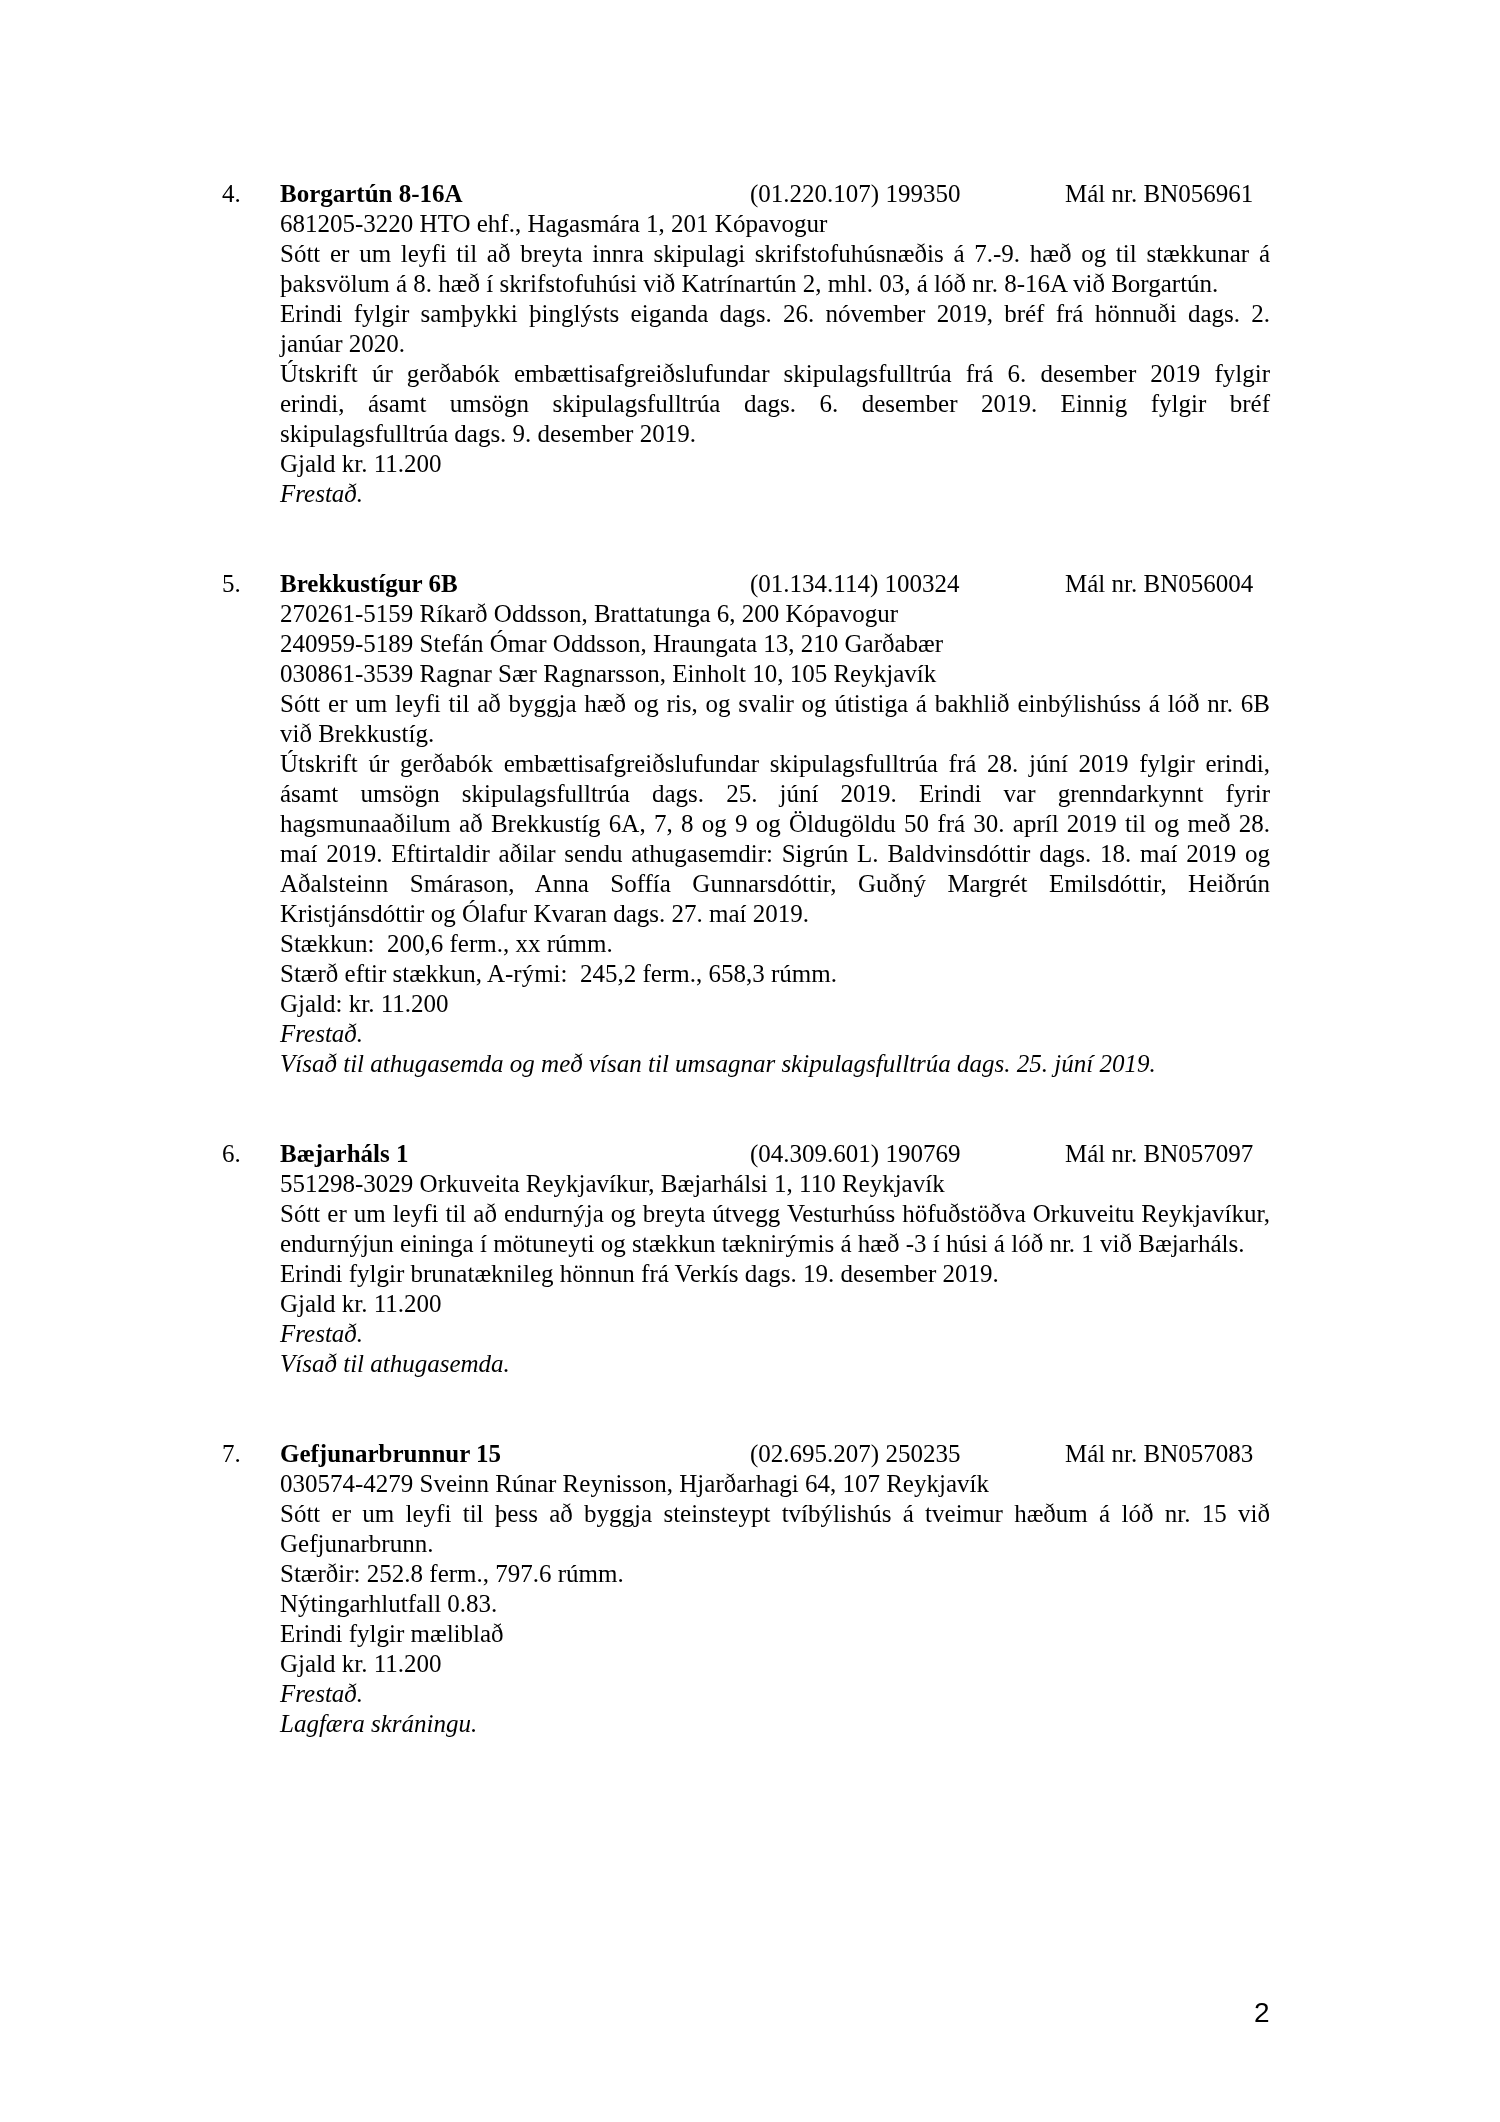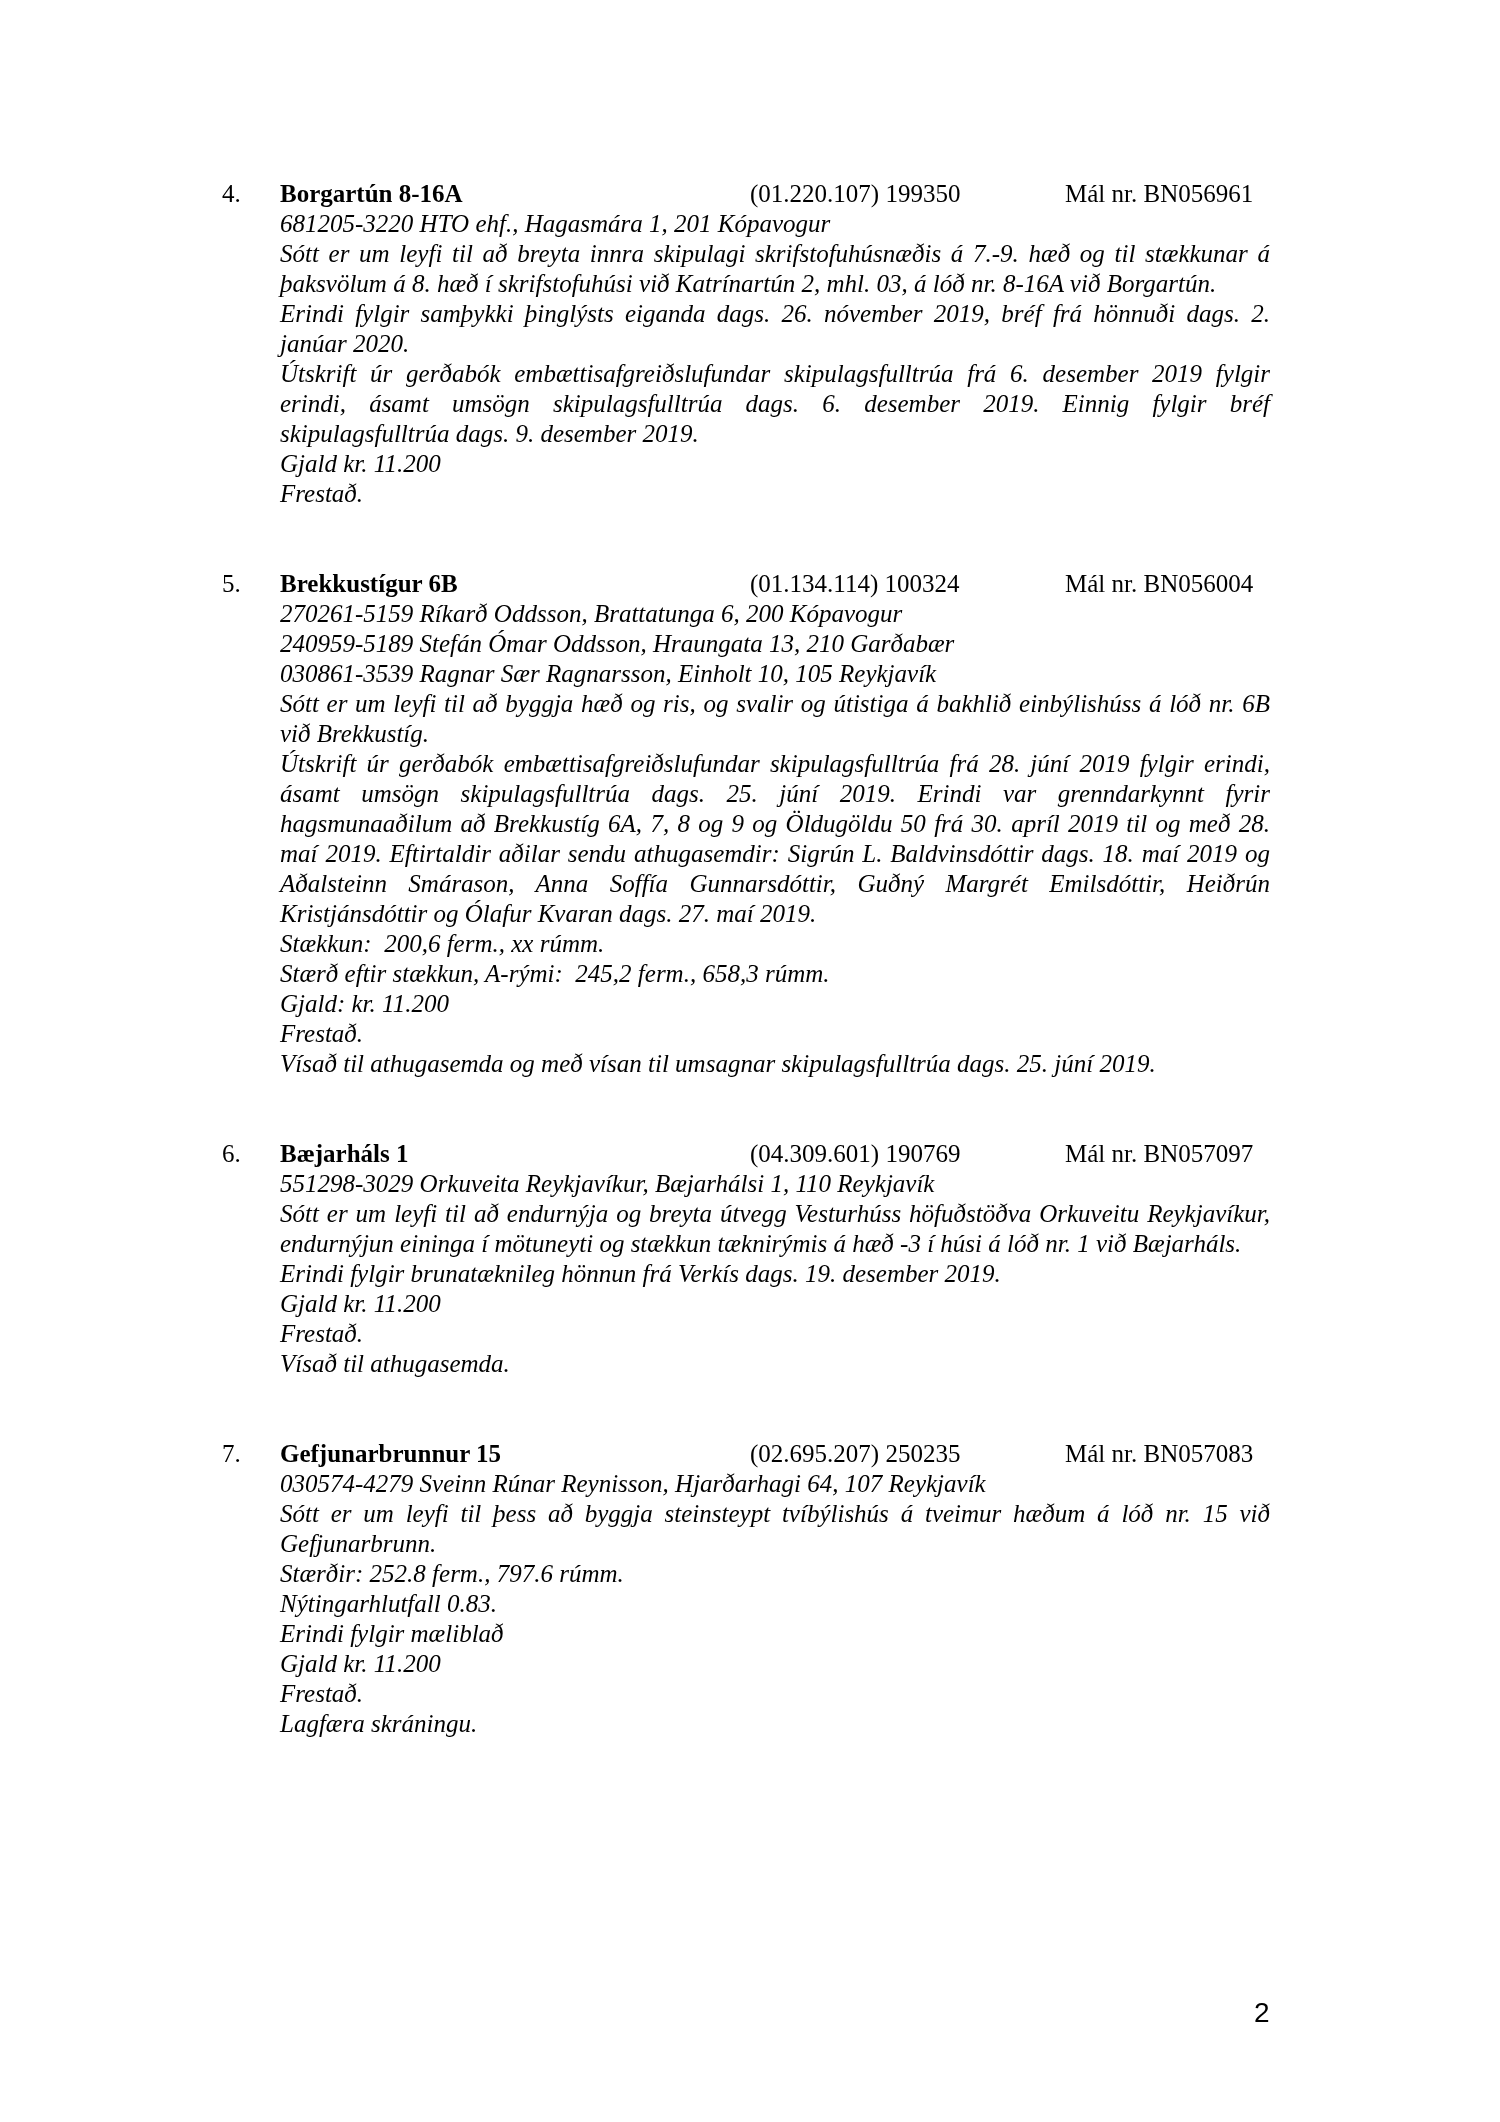--- a/index.html
+++ b/index.html
@@ -26,22 +26,22 @@
     display: grid;
     grid-template-columns: 58px 470px 315px auto;
     align-items: baseline;
   }
   .item-title { font-weight: bold; }
   .item-body {
     margin-left: 58px;
     width: 990px;
   }
   .line { min-height: 30px; }
-  .line.justify { text-align: justify; font-style: italic; }
-  .line.plain, .line.owner { white-space: pre-wrap; font-style: italic; }
+  .line.justify { text-align: justify; }
+  .line.plain, .line.owner { white-space: pre-wrap; }
   .line.italic { font-style: italic; white-space: pre-wrap; }
   .page-number {
     position: absolute;
     left: 1254px;
     top: 1997px;
     font-family: "Liberation Sans", sans-serif;
     font-size: 28px;
     line-height: 32px;
     color: #000000;
   }

